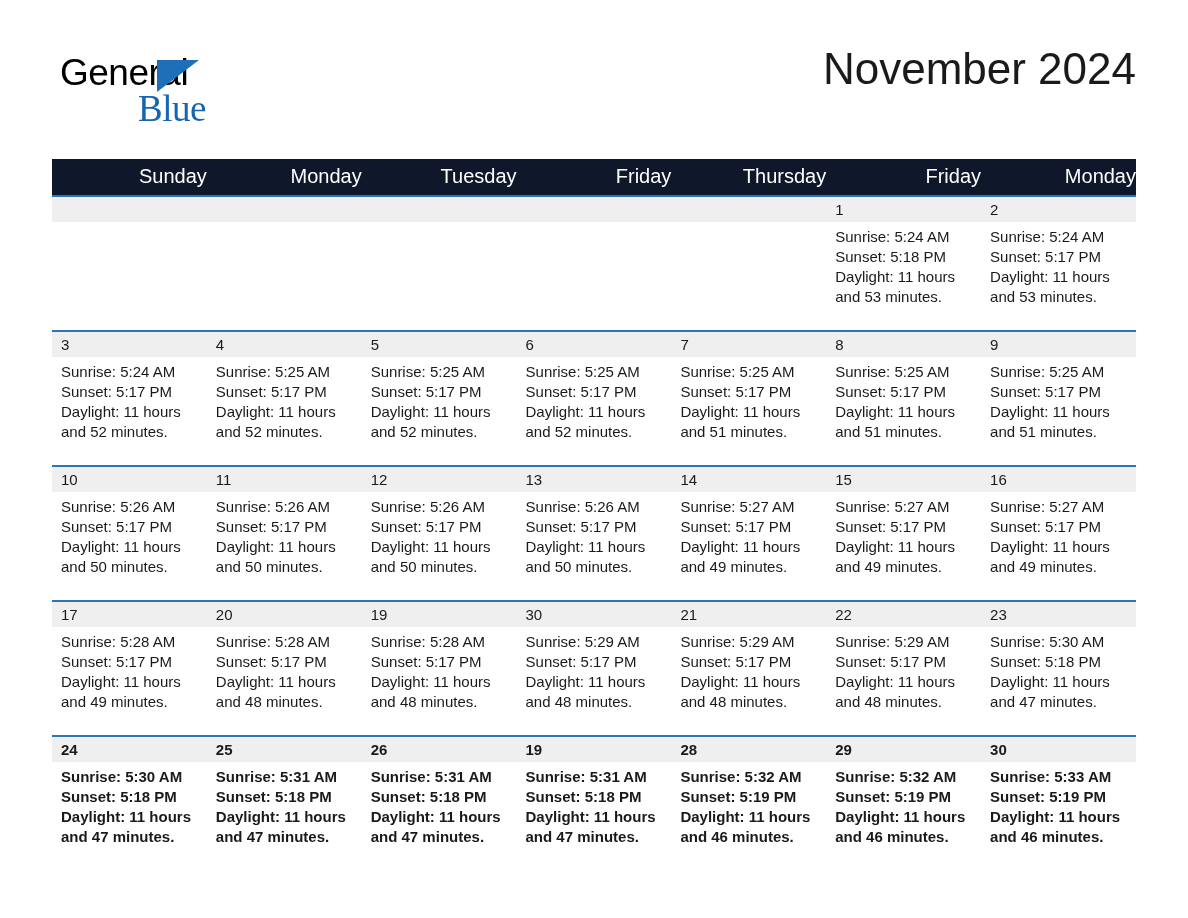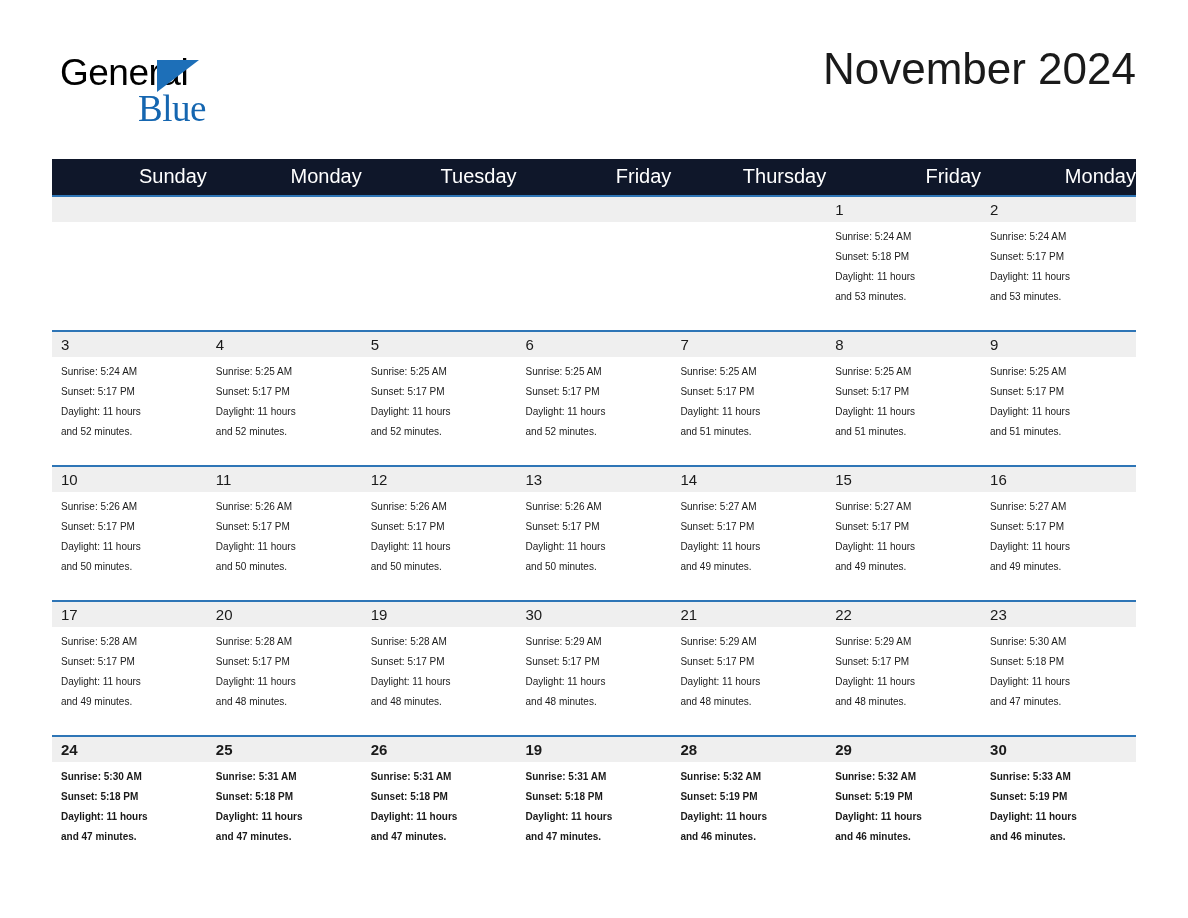--- a/index.html
+++ b/index.html
@@ -132,21 +132,21 @@
     box-sizing: border-box;
     font-size: 15px;
     line-height: 20px;
     color: #1a1a1a;
   }
   .daynum-band.empty {
     color: transparent;
   }
   .cellbody {
     padding: 5px 6px 0 9px;
-    font-size: 10px;
+    font-size: 15px;
     line-height: 20px;
     color: #1a1a1a;
   }
   .cellbody div {
     white-space: nowrap;
   }
   td.blank .cellbody { visibility: hidden; }
 </style>
 </head>
 <body>

